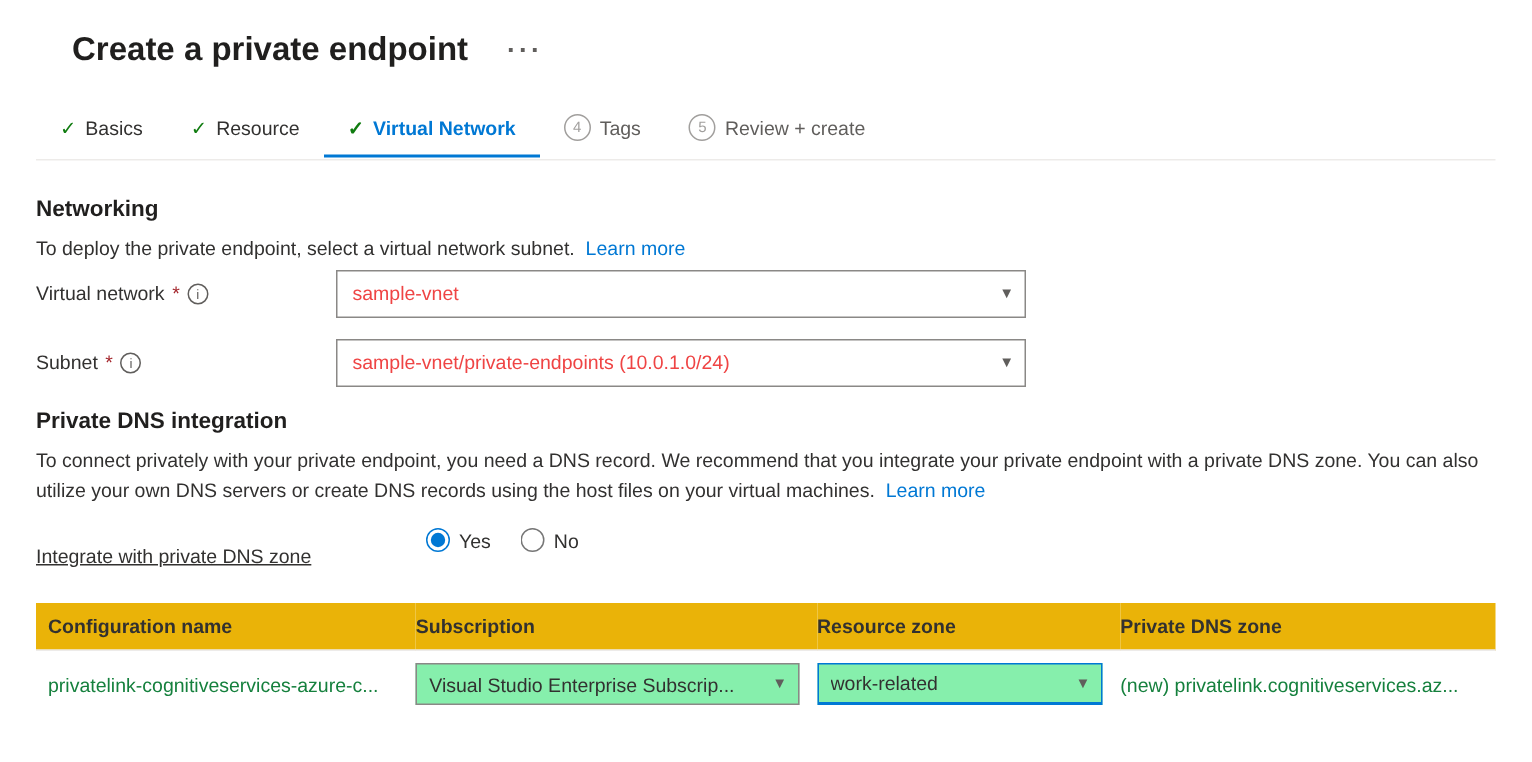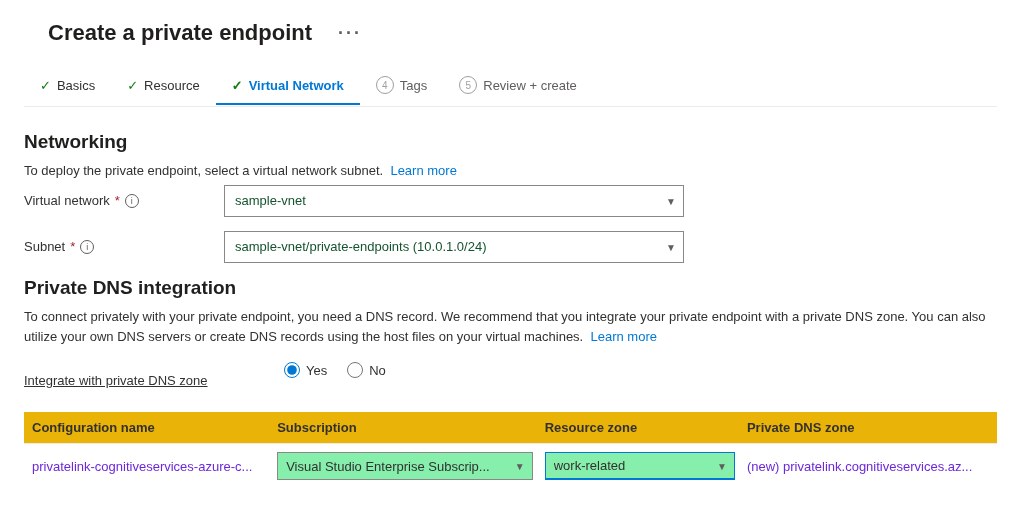--- a/index.html
+++ b/index.html
@@ -62,21 +62,21 @@
       border-radius: 50%;
       border: 1px solid #a19f9d;
       display: inline-flex;
       align-items: center;
       justify-content: center;
       font-size: 10px;
       color: #a19f9d;
     }
     
     .section-title {
-      font-size: 19px;
+      font-size: 15px;
       font-weight: 600;
       color: #201f1e;
       margin-bottom: 8px;
     }
     .section-desc {
       font-size: 13px;
       color: #323130;
       margin-bottom: 4px;
       line-height: 1.5;
     }
@@ -118,21 +118,21 @@
     .select-wrapper {
       position: relative;
       width: 460px;
     }
     .form-select {
       width: 100%;
       padding: 5px 30px 5px 10px;
       border: 1px solid #8a8886;
       background: #fff;
       font-size: 13px;
-      color: #14532d;
+      color: #ef4444;
       appearance: none;
       cursor: pointer;
       height: 32px;
       outline: none;
     }
     .select-arrow {
       position: absolute;
       right: 8px;
       top: 50%;
       transform: translateY(-50%);
@@ -212,21 +212,21 @@
       appearance: none;
       cursor: pointer;
       height: 28px;
       outline: none;
     }
     .table-select.active-border {
       border-color: #0078d4;
       border-bottom-width: 2px;
     }
     .table-cell-text {
-      color: #6d28d9;
+      color: #15803d;
       font-size: 13px;
       white-space: nowrap;
       overflow: hidden;
       text-overflow: ellipsis;
       max-width: 200px;
     }
     .integrate-label {
       width: 260px;
       font-size: 13px;
       flex-shrink: 0;

